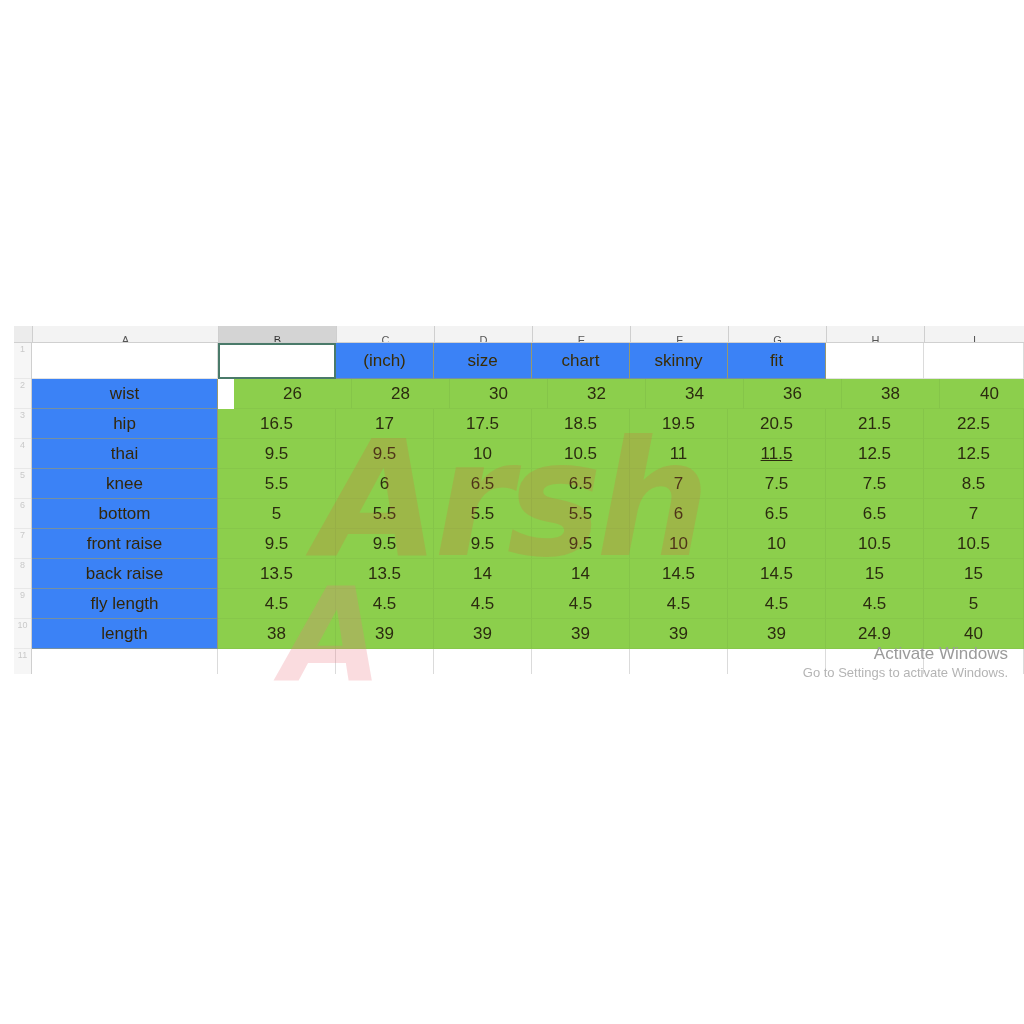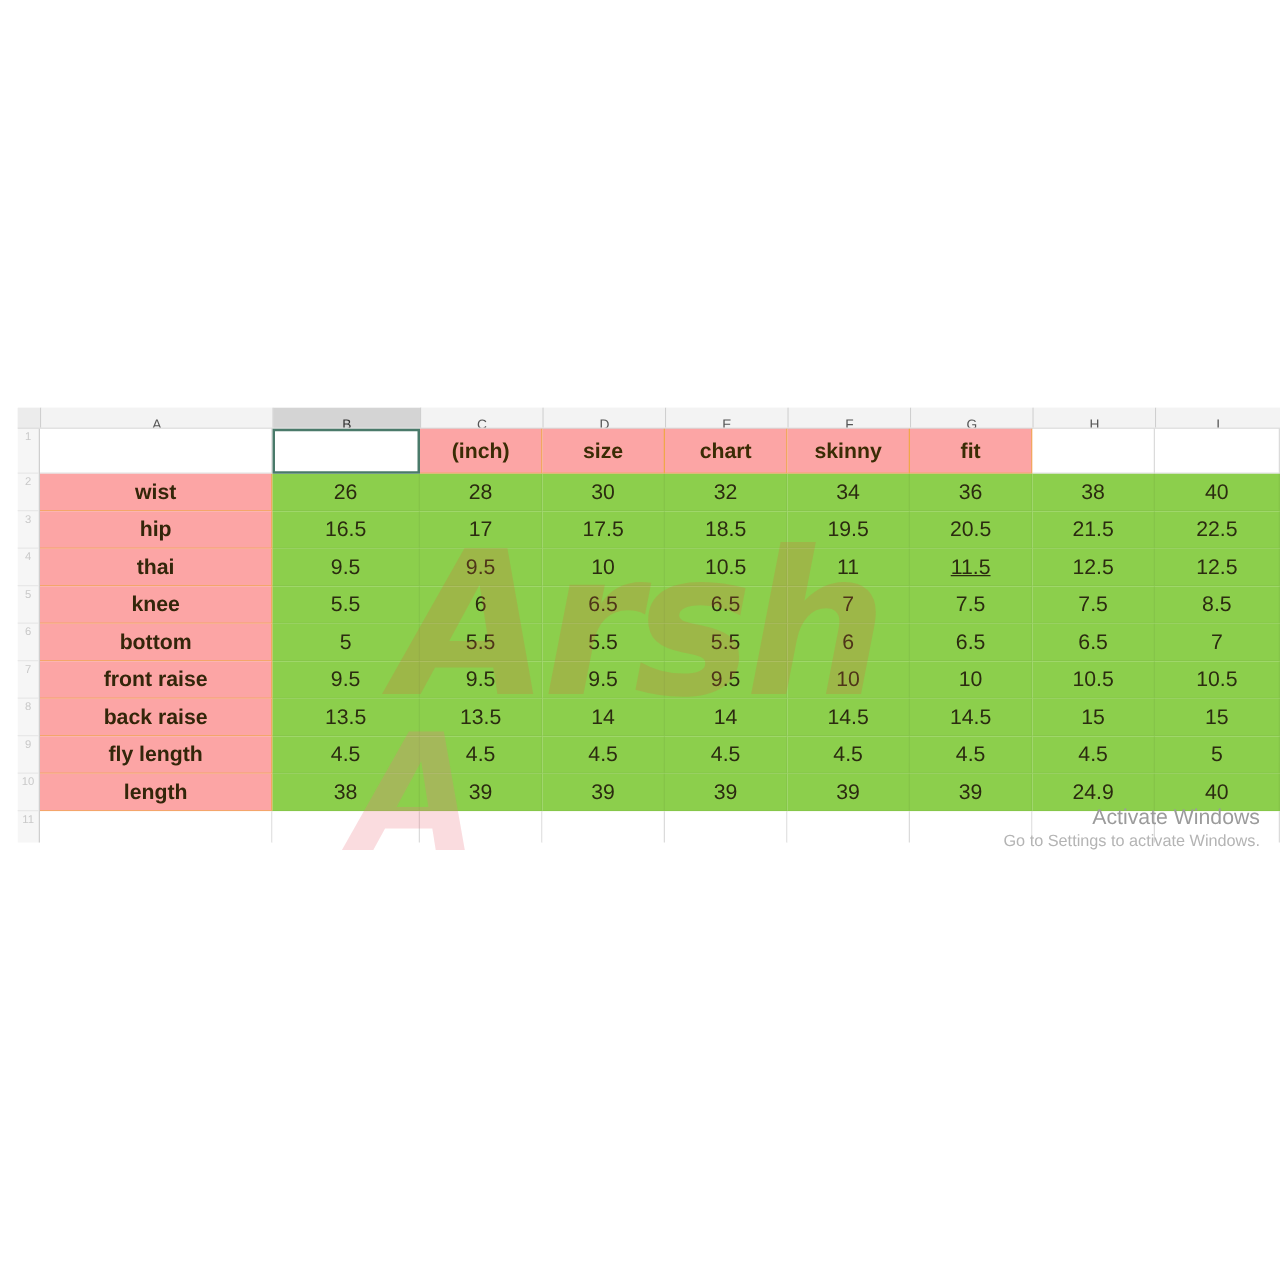--- a/index.html
+++ b/index.html
@@ -100,21 +100,21 @@
     text-align: center;
     font-size: 17px;
     color: #2b2b10;
     display: flex;
     align-items: center;
     justify-content: center;
     overflow: hidden;
     white-space: nowrap;
   }
   .cell.blank { background: #ffffff; }
-  .cell.orange { background: #fca5a5; border-right-color: rgba(230,170,0,.55); border-bottom-color: rgba(230,170,0,.35); font-weight: bold; }
+  .cell.orange { background: #3b82f6; border-right-color: rgba(230,170,0,.55); border-bottom-color: rgba(230,170,0,.35); }
   .cell.green  { background: #8ccf4c; border-right-color: rgba(125,185,70,.45); border-bottom-color: rgba(125,185,70,.35); }
 
   .header-row .cell.orange { font-size: 17px; color: #3a2c05; }
   .label-cell { font-size: 17px; color: #33260a; }
 
   
   .cell.selected {
     border: 2px solid #4a7a6a;
     position: relative;
     z-index: 4;
@@ -212,21 +212,21 @@
       <div class="cell orange" style="flex:0 0 98px;height:36px">chart</div>
       <div class="cell orange" style="flex:0 0 98px;height:36px">skinny</div>
       <div class="cell orange" style="flex:0 0 98px;height:36px">fit</div>
       <div class="cell blank" style="flex:0 0 98px;height:36px"></div>
       <div class="cell blank" style="flex:0 0 100px;height:36px"></div>
     </div>
 
     <div id="data-rows">
         <div class="grid-row">
           <div class="cell orange label-cell" style="flex: 0 0 186px; height: 30px;">wist</div>
-          <div class="cell green" style="flex: 0 0 118px; height: 30px;">26</div>
+          <div class="cell green" style="flex: 0 0 118px; height: 30px; margin-left: 16px;">26</div>
           <div class="cell green" style="flex: 0 0 98px; height: 30px;">28</div>
           <div class="cell green" style="flex: 0 0 98px; height: 30px;">30</div>
           <div class="cell green" style="flex: 0 0 98px; height: 30px;">32</div>
           <div class="cell green" style="flex: 0 0 98px; height: 30px;">34</div>
           <div class="cell green" style="flex: 0 0 98px; height: 30px;">36</div>
           <div class="cell green" style="flex: 0 0 98px; height: 30px;">38</div>
           <div class="cell green" style="flex: 0 0 100px; height: 30px;">40</div>
         </div>
         <div class="grid-row">
           <div class="cell orange label-cell" style="flex: 0 0 186px; height: 30px;">hip</div>

